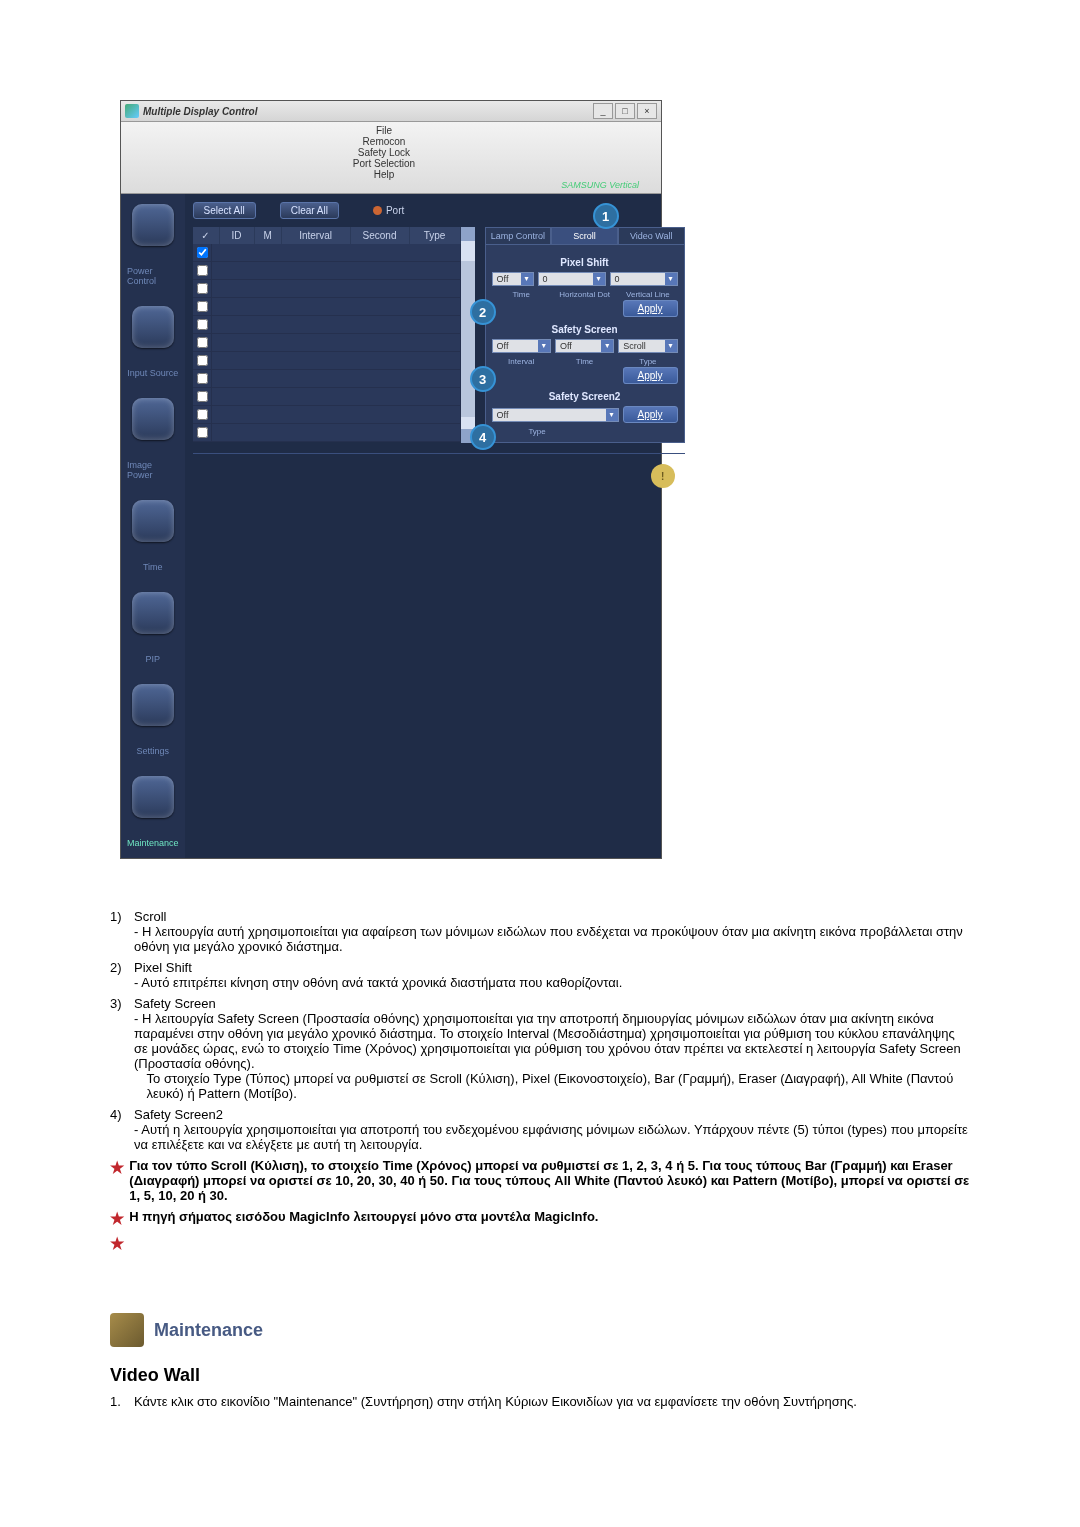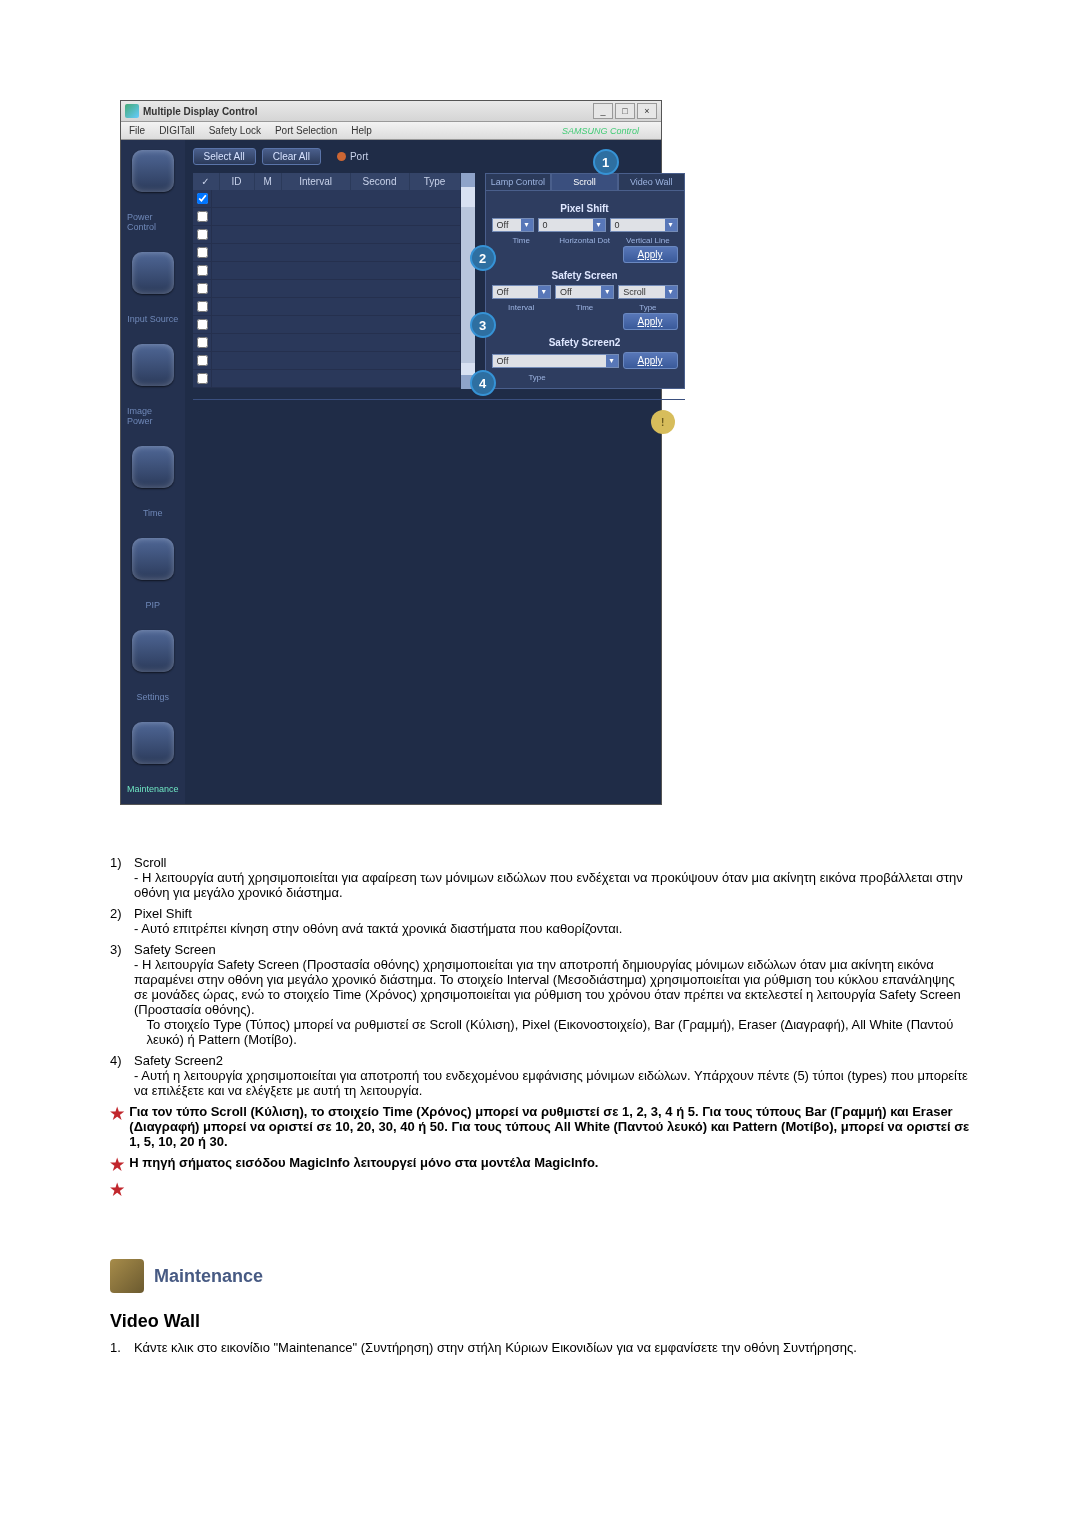--- a/index.html
+++ b/index.html
@@ -31,35 +31,36 @@
       border-bottom: 1px solid #999;
       padding: 2px 4px;
       color: #333;
     }
     .titlebar-icon {
       width: 14px; height: 14px;
       background: linear-gradient(135deg, #4a7, #6cf);
       border-radius: 2px;
       margin-right: 4px;
     }
-    .titlebar-title { display: flex; align-items: center; font-weight: bold; }
+    .titlebar-title { display: flex; align-items: center; font-weight: bold; font-style: italic; }
     .titlebar-buttons { display: flex; gap: 2px; }
     .titlebar-buttons div {
       width: 18px; height: 14px;
       background: #e6e6e6; border: 1px solid #999;
       font-size: 9px; text-align: center; line-height: 14px;
     }
 
     .menubar {
       display: flex;
       align-items: center;
       background: linear-gradient(#f3f3f3, #dcdcdc);
       border-bottom: 1px solid #999;
       padding: 3px 8px;
       color: #333;
+      flex-direction: column;
     }
     .menubar span { margin-right: 14px; }
     .brand { margin-left: auto; font-style: italic; font-size: 9px; color: #4c7; }
 
     .app-body { display: flex; }
     .sidebar {
       width: 80px;
       background: #24314f;
       padding: 10px 6px;
       display: flex; flex-direction: column; align-items: center;
@@ -69,21 +70,21 @@
       width: 42px; height: 42px;
       background: linear-gradient(#4f6796, #2b3a5a);
       border-radius: 10px;
       box-shadow: inset 0 0 6px rgba(255,255,255,.3), 0 1px 2px rgba(0,0,0,.6);
     }
     .side-label { font-size: 9px; color: #6f88b8; }
     .side-label.active { color: #6fe6c3; }
 
     .main { flex: 1; padding: 8px; }
     .topbtns {
-      display: flex; align-items: center; gap: 6px;
+      display: flex; align-items: center; gap: 24px;
       margin-bottom: 8px;
     }
     .btn-sm {
       background: linear-gradient(#4a5f8c, #2b3a5a);
       border: 1px solid #5a74a9;
       padding: 2px 10px; font-size: 10px; color: #d7e2ff;
       border-radius: 3px;
     }
     .status-idle { display: flex; align-items: center; gap: 4px; margin-left: 10px; }
     .dot { width: 9px; height: 9px; border-radius: 50%; background: #c63; }
@@ -223,25 +224,25 @@
       </div>
       <div class="titlebar-buttons">
         <div>_</div>
         <div>□</div>
         <div>×</div>
       </div>
     </div>
 
     <div class="menubar">
       <span>File</span>
-      <span>DIGITall</span>
+      <span>Remocon</span>
       <span>Safety Lock</span>
       <span>Port Selection</span>
       <span>Help</span>
-      <span class="brand">SAMSUNG Control</span>
+      <span class="brand">SAMSUNG Vertical</span>
     </div>
 
     <div class="app-body">
       <div class="sidebar">
         <div class="side-icon"></div>
         <div class="side-label">Power Control</div>
         <div class="side-icon"></div>
         <div class="side-label">Input Source</div>
         <div class="side-icon"></div>
         <div class="side-label">Image Power</div>

